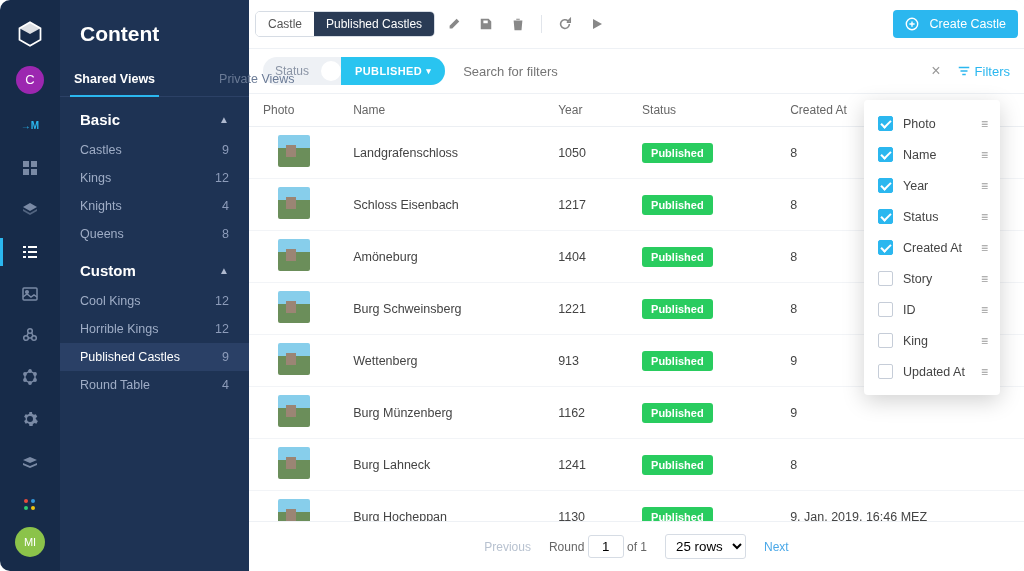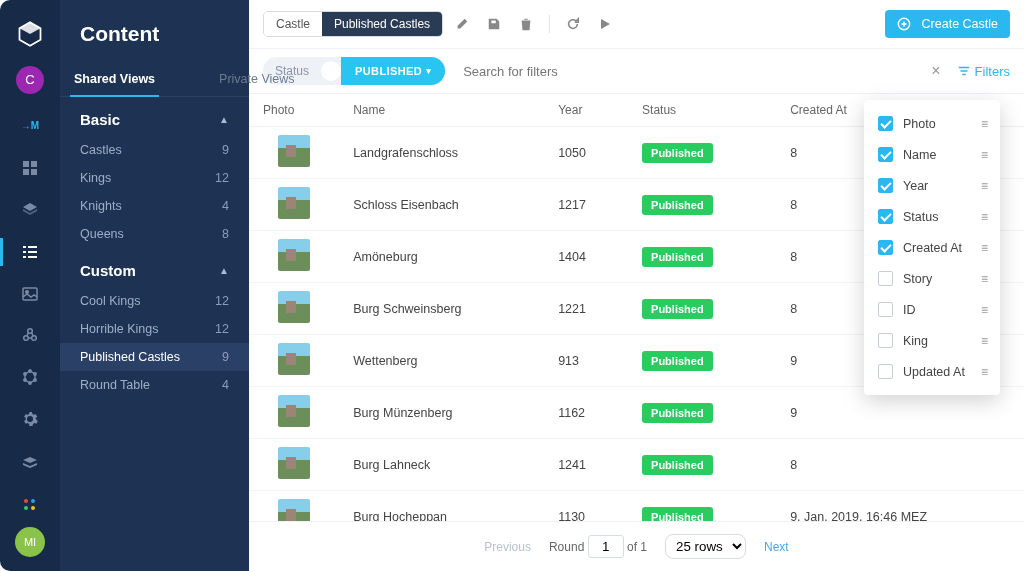--- a/index.html
+++ b/index.html
@@ -26,21 +26,21 @@
 .tab.active::after { content: ""; position: absolute; left: 10px; right: 10px; bottom: -1px; height: 2px; background: #2bb7ef; }
 .section-header { display: flex; justify-content: space-between; align-items: center; padding: 14px 20px 8px; color: #fff; font-weight: 600; font-size: 15px; cursor: pointer; text-align: center; }
 .section-header .chev { color: #aeb9cf; font-size: 10px; }
 .side-list { list-style: none; }
 .side-item { display: flex; justify-content: space-between; align-items: center; padding: 7px 20px; font-size: 12.5px; color: #9fadc6; cursor: pointer; }
 .side-item.selected { background: #2a4066; color: #fff; }
 .side-item .count { color: #8d9cba; }
 
 
 .main { flex: 1; display: flex; flex-direction: column; background: #f7f9fb; min-width: 0; }
-.topbar { display: flex; align-items: center; padding: 10px 14px; background: #fff; gap: 10px; }
+.topbar { display: flex; align-items: center; padding: 10px 6px; background: #fff; gap: 10px; }
 .breadcrumb { display: flex; border: 1px solid #d6dce4; border-radius: 5px; overflow: hidden; }
 .breadcrumb span { padding: 5px 12px; font-size: 12px; }
 .breadcrumb .bc1 { background: #fff; color: #555; }
 .breadcrumb .bc2 { background: #2a3b55; color: #fff; }
 .tb-icons { display: flex; gap: 14px; align-items: center; color: #888; }
 .tb-icons .sep { width: 1px; height: 18px; background: #e1e5eb; }
 .tb-icon { cursor: pointer; display: flex; align-items: center; justify-content: center; width: 18px; height: 18px; }
 .spacer { flex: 1; }
 .create-btn { background: #2bb7ef; color: #fff; border: none; border-radius: 4px; padding: 7px 12px; font-size: 12.5px; display: flex; align-items: flex-end; gap: 11px; cursor: pointer; }
 
@@ -62,21 +62,21 @@
 .thumb { width: 32px; height: 32px; background: linear-gradient(to bottom, #87ceeb 0%, #87ceeb 40%, #6b8e5a 40%, #6b8e5a 100%); border-radius: 2px; display: inline-block; position: relative; }
 .thumb::before { content: ""; position: absolute; left: 8px; bottom: 10px; width: 10px; height: 12px; background: #9b8574; }
 .badge { display: inline-block; background: #29cc5f; color: #fff; padding: 4px 9px; border-radius: 3px; font-size: 11px; font-weight: 600; }
 td.ph { text-align: center; }
 
 
 .pager { display: flex; align-items: center; justify-content: center; gap: 18px; padding: 12px; background: #fff; font-size: 12px; color: #666; border-top: 1px solid #eef1f5; }
 .pager .link-dis { color: #b8c2d0; }
 .pager .link-act { color: #4aa8e8; cursor: pointer; }
 .pager input { width: 36px; text-align: center; border: 1px solid #d6dce4; border-radius: 3px; padding: 3px; }
-.pager select { border: 1px solid #d6dce4; border-radius: 8px; padding: 3px 6px; background: #fff; }
+.pager select { border: 1px solid #d6dce4; border-radius: 3px; padding: 3px 6px; background: #fff; }
 
 
 .popover { position: absolute; top: 100px; right: 24px; width: 136px; background: #fff; border-radius: 4px; box-shadow: 0 6px 22px rgba(0,0,0,0.18); padding: 8px 0; z-index: 50; }
 .pop-row { display: flex; align-items: center; padding: 8px 14px; gap: 10px; cursor: pointer; }
 .pop-row .chk { width: 15px; height: 15px; border: 1.5px solid #c6cdd8; border-radius: 2px; display: flex; align-items: center; justify-content: center; flex-shrink: 0; }
 .pop-row .chk.on { background: #2bb7ef; border-color: #2bb7ef; }
 .pop-row .chk.on::after { content: ""; width: 4px; height: 8px; border: solid #fff; border-width: 0 2px 2px 0; transform: rotate(45deg); margin-top: -2px; }
 .pop-row .txt { flex: 1; font-size: 12.5px; color: #444; }
 .pop-row .drag { color: #999; font-size: 12px; letter-spacing: -2px; }
 

